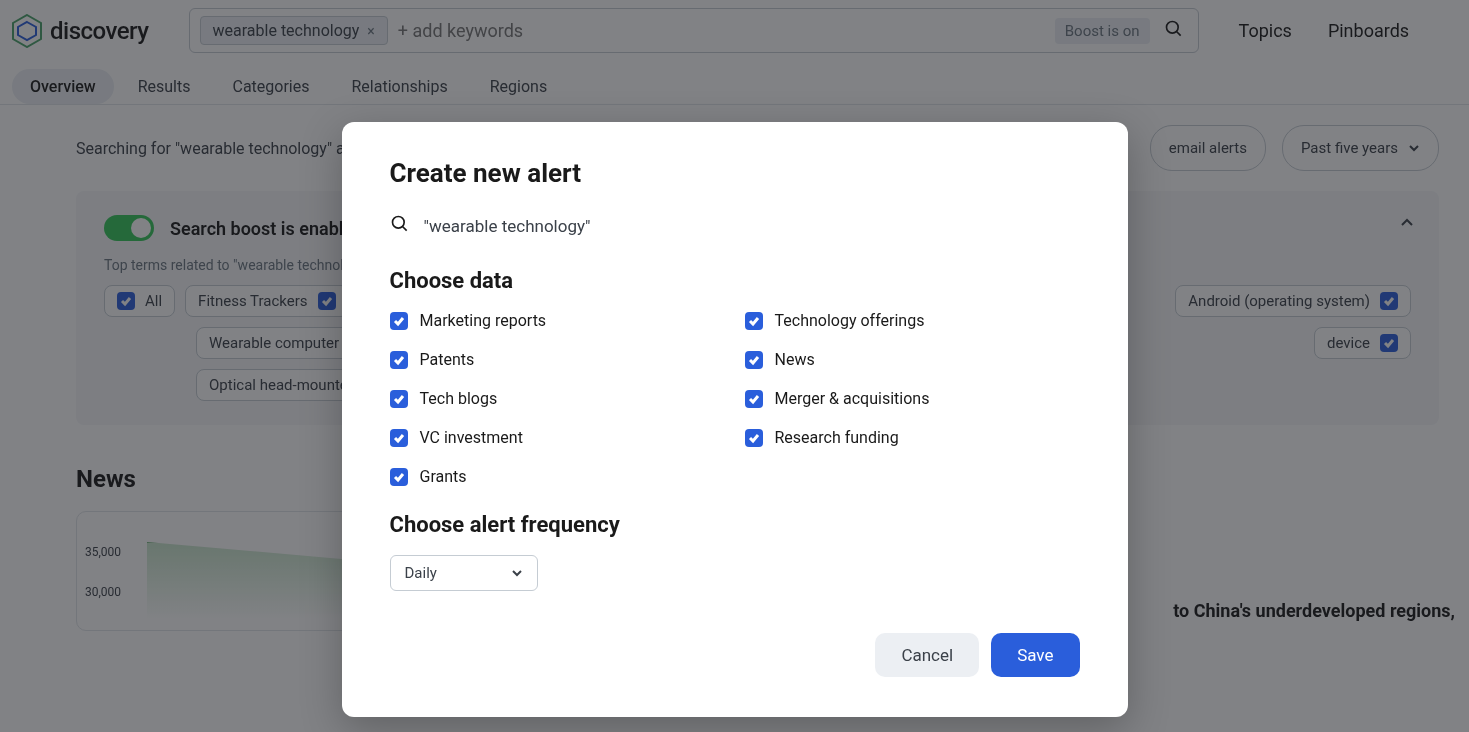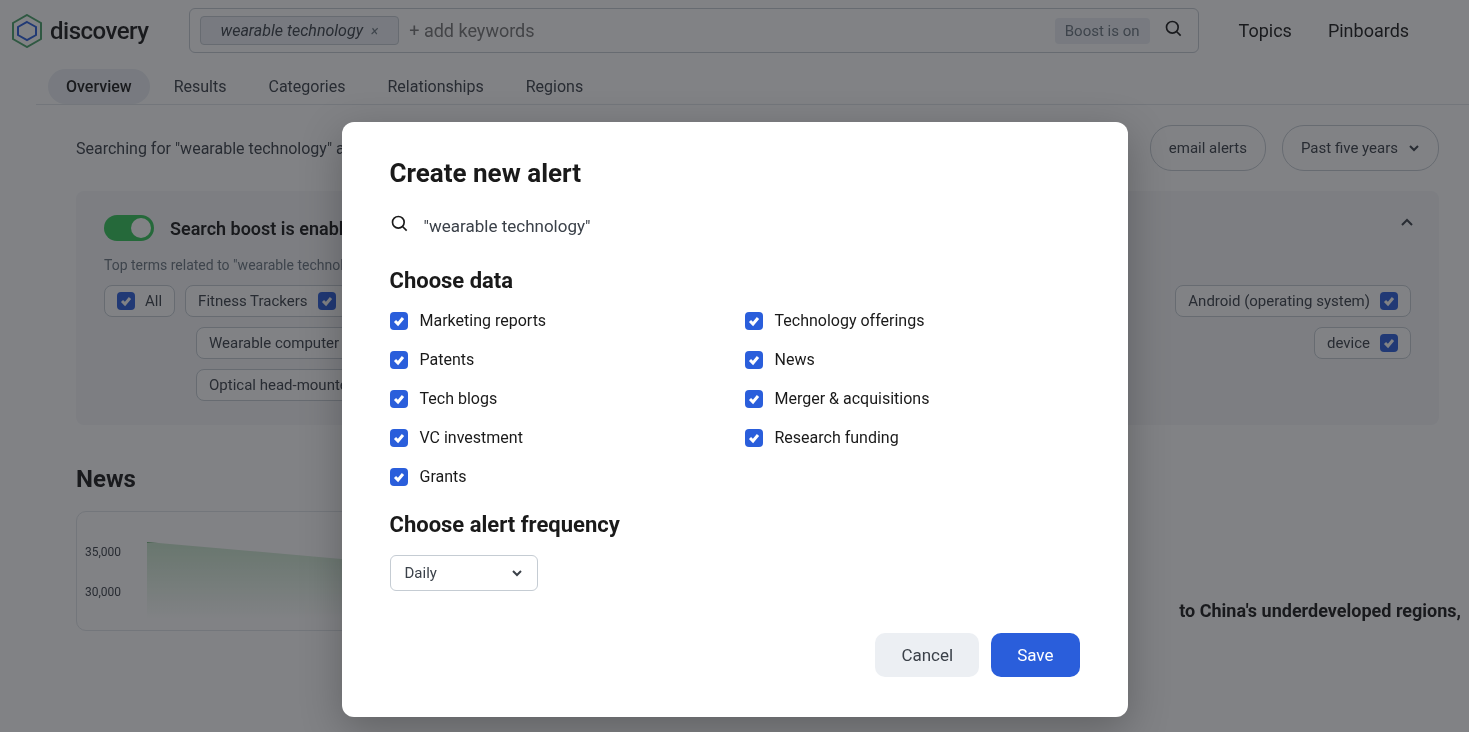--- a/index.html
+++ b/index.html
@@ -5,32 +5,32 @@
     * { box-sizing: border-box; margin: 0; padding: 0; font-family: -apple-system, BlinkMacSystemFont, "Segoe UI", Roboto, sans-serif; }
     body { background: #fff; width: 1469px; height: 732px; overflow: hidden; position: relative; }
 
     
     .header { display: flex; align-items: center; padding: 8px 12px; gap: 40px; }
     .logo-wrap { display: flex; align-items: center; gap: 8px; }
     .logo-mark { width: 30px; height: 34px; }
     .logo-text { font-size: 24px; font-weight: 500; color: #1a1a1a; letter-spacing: -0.5px; }
 
     .search-bar { flex: 1; max-width: 1010px; display: flex; align-items: center; border: 1px solid #c5ccd3; border-radius: 6px; padding: 6px 10px; gap: 10px; }
-    .keyword-chip { display: inline-flex; align-items: center; background: #eaeef3; border: 1px solid #c5ccd3; border-radius: 4px; padding: 4px 20px; gap: 8px; font-size: 16px; color: #3b4149; font-style: italic; }
+    .keyword-chip { display: inline-flex; align-items: center; background: #eaeef3; border: 1px solid #c5ccd3; border-radius: 4px; padding: 4px 12px; gap: 8px; font-size: 16px; color: #3b4149; }
     .chip-close { font-size: 14px; color: #6b7680; cursor: pointer; }
     .keyword-input { border: none; outline: none; font-size: 18px; color: #888; flex: 1; background: transparent; }
     .boost-badge { background: #eaeef3; color: #6b7680; font-size: 15px; padding: 4px 10px; border-radius: 4px; }
     .search-btn { background: none; border: none; cursor: pointer; padding: 4px; }
     .search-btn svg, .search-icon-inline svg { width: 20px; height: 20px; stroke: #1a1a1a; stroke-width: 2; fill: none; }
 
     .nav-links { display: flex; gap: 36px; font-size: 18px; color: #1a1a1a; }
     .nav-link { cursor: pointer; }
 
     
-    .tabs-row { display: flex; gap: 6px; padding: 8px 12px 0 12px; border-bottom: 1px solid #e0e4e8; margin-left: 36px; }
+    .tabs-row { display: flex; gap: 6px; padding: 8px 12px 0 12px; border-bottom: 1px solid #e0e4e8; }
     .tab-pill { padding: 8px 18px; font-size: 16px; color: #3b4149; border-radius: 18px; cursor: pointer; }
     .tab-pill.active { background: #eaeef3; font-weight: 500; color: #1a1a1a; }
 
     
     .content { padding: 20px 30px 0 76px; }
     .search-row { display: flex; justify-content: space-between; align-items: center; margin-bottom: 20px; }
     .searching-for { font-size: 16px; color: #3b4149; }
     .search-row-right { display: flex; gap: 16px; align-items: center; }
     .pill-btn { border: 1px solid #c5ccd3; background: #fff; border-radius: 22px; padding: 13px 18px; font-size: 15px; color: #3b4149; display: flex; align-items: center; gap: 10px; cursor: pointer; }
 
@@ -46,21 +46,21 @@
     .term-chip { display: inline-flex; align-items: center; gap: 10px; border: 1px solid #c5ccd3; background: #fff; border-radius: 8px; padding: 6px 12px; font-size: 15px; color: #3b4149; }
     .check { width: 18px; height: 18px; background: #2a5edb; border-radius: 4px; display: inline-flex; align-items: center; justify-content: center; }
     .check svg { width: 12px; height: 12px; stroke: #fff; stroke-width: 3; fill: none; }
 
     .news-heading { font-size: 24px; font-weight: 700; color: #1a1a1a; margin: 40px 0 18px 0; }
     .chart-box { border: 1px solid #e0e4e8; border-radius: 10px; padding: 30px; height: 120px; position: relative; width: 360px; }
     .y-axis { position: absolute; left: 8px; top: 20px; font-size: 12px; color: #3b4149; line-height: 40px; }
     .chart-area { position: absolute; left: 70px; right: 20px; top: 30px; bottom: 10px; }
     .chart-fill { position: absolute; inset: 0; background: linear-gradient(to bottom, rgba(100,180,110,0.35), rgba(100,180,110,0.0)); clip-path: polygon(0% 0%, 100% 30%, 100% 100%, 0% 100%); border-top: 1px solid rgba(80,160,90,0.8); }
 
-    .article-text { position: absolute; right: 8px; top: 600px; font-size: 18px; font-weight: 700; color: #1a1a1a; }
+    .article-text { position: absolute; right: 14px; top: 600px; font-size: 18px; font-weight: 700; color: #1a1a1a; }
 
     
     .overlay { position: absolute; inset: 0; background: rgba(25,28,33,0.55); display: flex; align-items: flex-start; justify-content: center; padding-top: 122px; }
     .modal { width: 786px; background: #fff; border-radius: 12px; padding: 36px 48px 40px 48px; box-shadow: 0 12px 40px rgba(0,0,0,0.25); }
     .modal h2 { font-size: 26px; font-weight: 700; color: #1a1a1a; margin-bottom: 26px; }
     .modal-search-row { display: flex; align-items: center; gap: 14px; margin-bottom: 30px; }
     .modal-search-row .qtext { font-size: 17px; color: #3b4149; }
     .section-title { font-size: 22px; font-weight: 700; color: #1a1a1a; margin: 14px 0 18px 0; }
     .check-grid { display: grid; grid-template-columns: 1fr 1fr; row-gap: 20px; column-gap: 20px; margin-bottom: 26px; }
     .check-item { display: flex; align-items: center; gap: 12px; font-size: 16px; color: #1a1a1a; cursor: pointer; }

